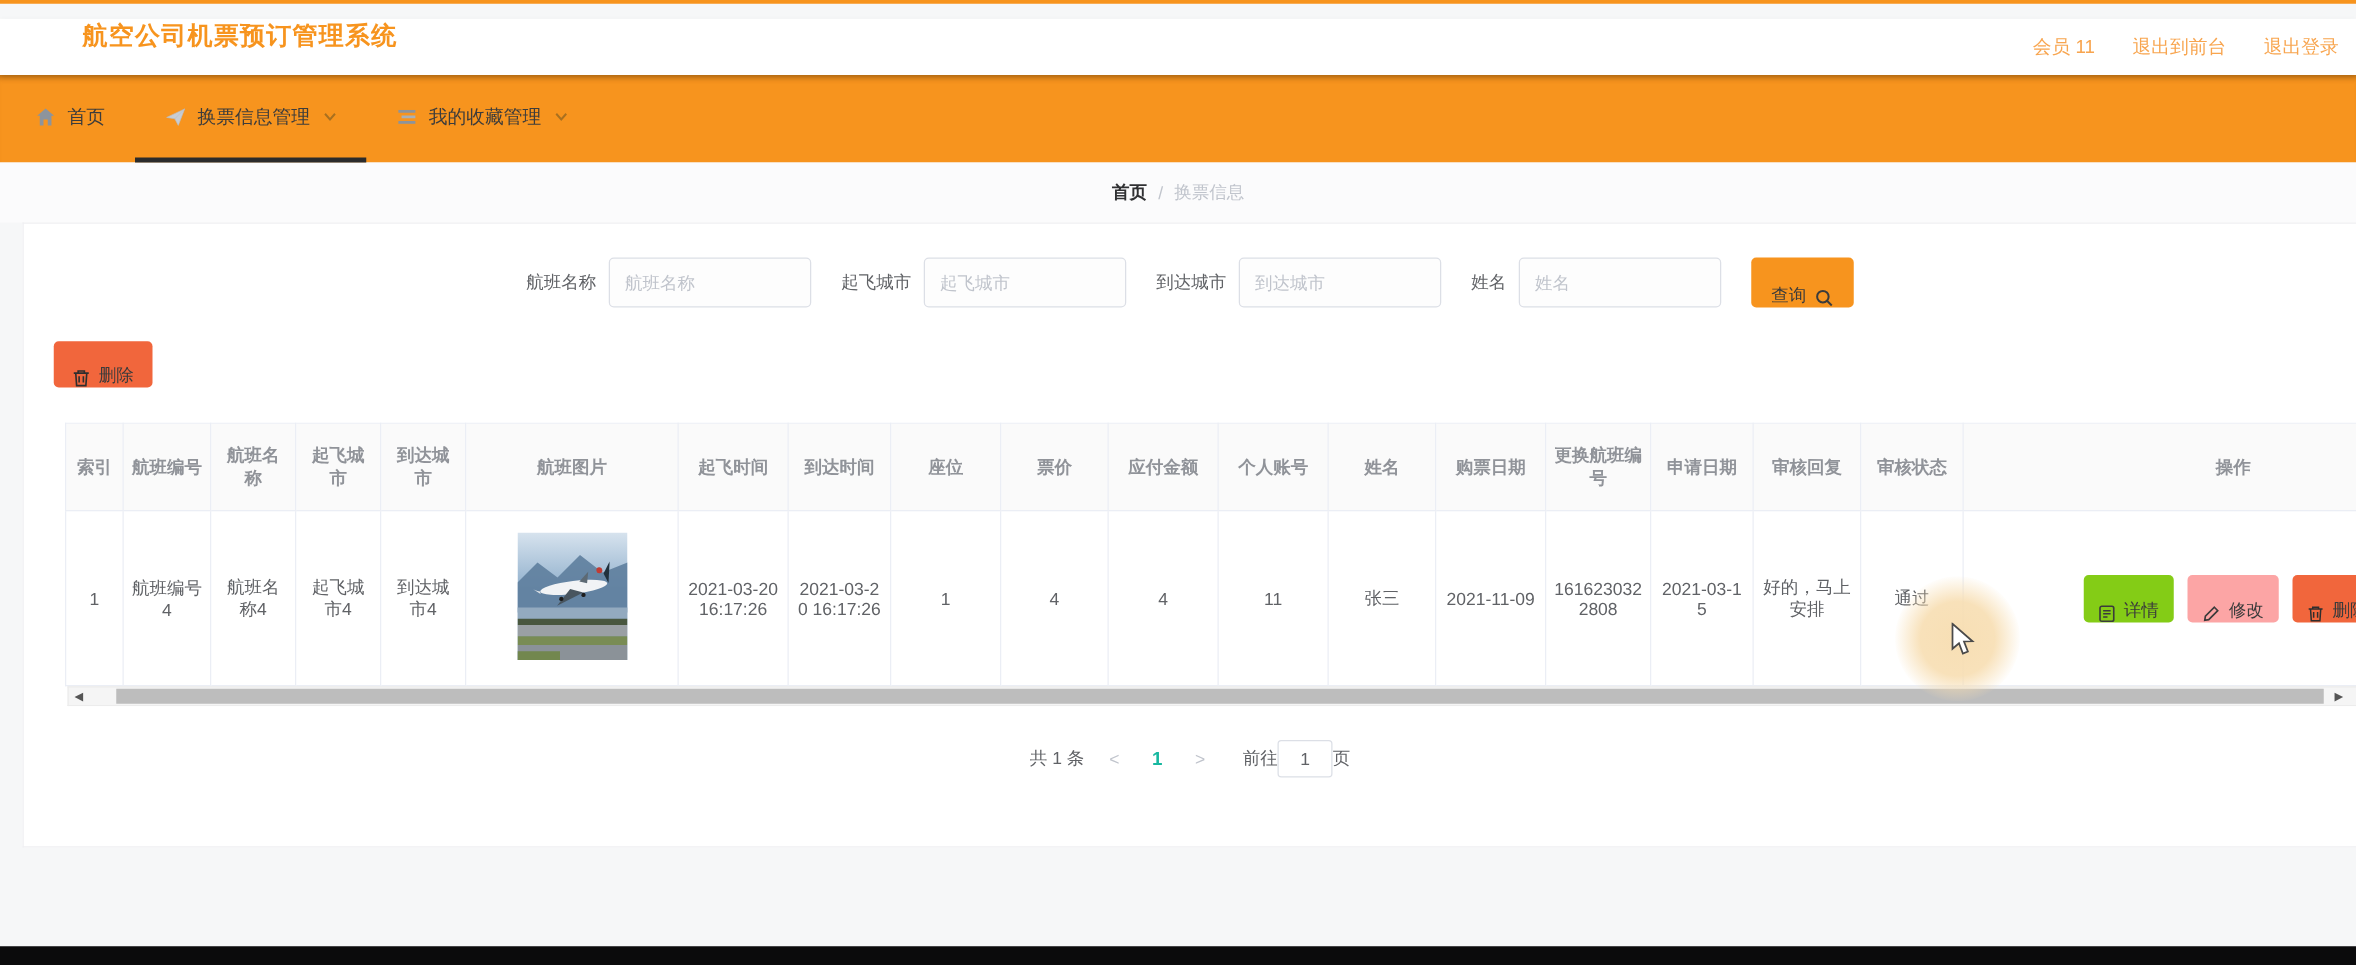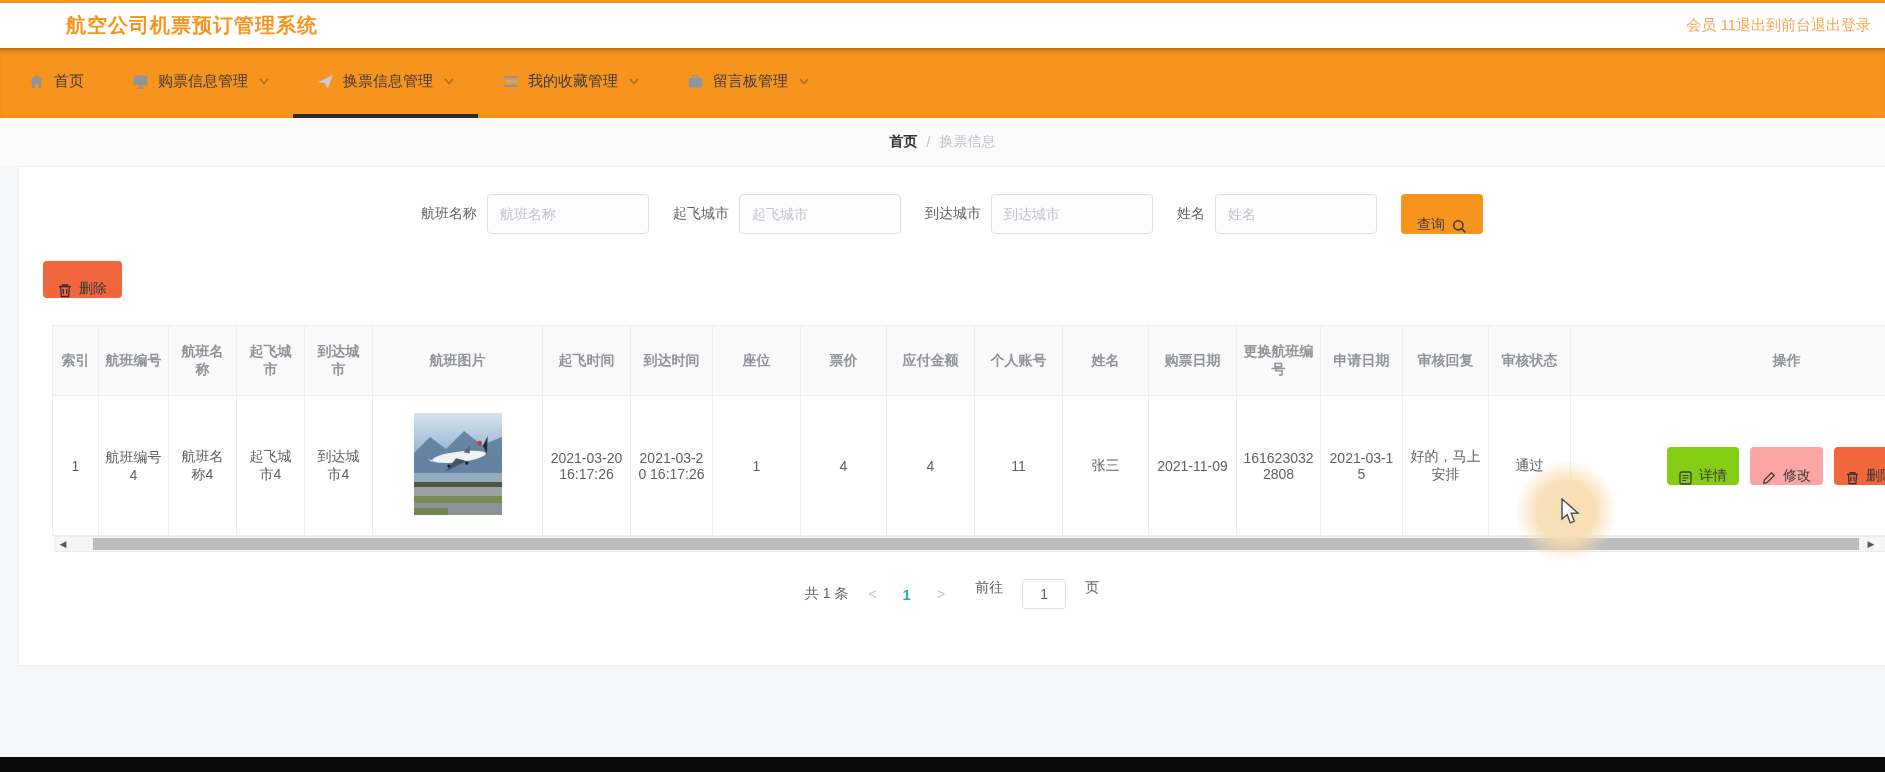--- a/index.html
+++ b/index.html
@@ -4,26 +4,26 @@
 <style>
   * { box-sizing: border-box; margin: 0; padding: 0; }
   html,body { width:1885px; height:772px; }
   body {
     font-family: "Liberation Sans", "DejaVu Sans", sans-serif;
     background:#f6f7f8; position:relative; overflow:hidden;
   }
   
   .top-accent { height:3px; background:#f7941e; }
   .topbar {
-    height:45px; background:#ffffff; display:flex; align-items:center;
+    height:45px; background:#ffffff; display:flex; 
     justify-content:space-between; padding:0 14px 0 66px;
-    box-shadow:0 2px 4px rgba(0,0,0,.12); position:relative; z-index:5;
+    box-shadow:0 2px 4px rgba(0,0,0,.12); position:relative; z-index:5;margin-top:12px;
   }
   .app-title { color:#f7941e; font-size:20px; font-weight:bold; letter-spacing:1px; }
-  .topbar-links { display:flex; align-items:center; }
+  .topbar-links { display:flex; align-items:center; gap:30px; }
   .topbar-links a { color:#f8a54f; font-size:15px; text-decoration:none; cursor:pointer; }
   
   .navbar {
     height:70px; background:#f7941e; display:flex; align-items:stretch;
     padding-left:4px; box-shadow:inset 0 6px 6px -5px rgba(90,50,0,.45);
   }
   .nav-item {
     display:flex; align-items:center; padding:0 24px; cursor:pointer;
     color:#3c3c3c; font-size:15px; gap:9px; border-bottom:4px solid transparent;
   }
@@ -77,21 +77,21 @@
   .hscroll { height:16px; background:#f5f5f5; border:1px solid #ececec; border-right:none;
     margin-left:2px; display:flex; align-items:center; position:relative; }
   .hs-arrow { width:16px; color:#555; font-size:9px; text-align:center; flex:0 0 auto; cursor:pointer; }
   .hs-thumb { position:absolute; left:38px; right:26px; top:1px; bottom:1px;
     background:#bdbdbd; cursor:pointer; }
   
   .pagination { display:flex; align-items:center; justify-content:center; margin-top:27px;
     font-size:14px; color:#606266; gap:14px; }
   .pg-arrow { color:#c0c4cc; font-size:14px; cursor:pointer; padding:0 6px; }
   .pg-num { color:#17b8a0; font-weight:bold; font-size:15px; cursor:pointer; padding:0 6px; }
-  .pg-goto { display:flex; align-items:flex-start; gap:19px; margin-left:10px; }
+  .pg-goto { display:flex; align-items:center; gap:0; margin-left:10px; }
   .pg-goto input { width:44px; height:30px; border:1px solid #dcdfe6; border-radius:3px;
     text-align:center; font-size:14px; color:#606266; outline:none; }
   
   .bottom-strip { position:absolute; left:0; right:0; bottom:0; height:15px; background:#0b0b0c; }
   
   .cursor-glow { position:absolute; left:1516px; top:461px; width:100px; height:100px;
     border-radius:50%; pointer-events:none; z-index:40;
     background:radial-gradient(circle, rgba(247,221,176,.95) 0%, rgba(247,221,176,.88) 42%, rgba(247,221,176,0) 72%); }
   .cursor { position:absolute; left:1560px; top:498px; z-index:41; pointer-events:none; }
   .icon-svg { display:block; }
@@ -110,57 +110,36 @@
   </nav>
 </header>
 
 <nav class="navbar">
   <div class="nav-item">
     <svg class="nicon icon-svg" viewBox="0 0 20 20">
         <path d="M10 2 L18 9 L15.5 9 L15.5 18 L12 18 L12 12.5 L8 12.5 L8 18 L4.5 18 L4.5 9 L2 9 Z" fill="#8d949c"></path>
       </svg>
     <span>首页</span>
   </div>
-  <div class="nav-item">
-    <svg class="nicon icon-svg" viewBox="0 0 20 20">
-        <rect x="2" y="3" width="16" height="11" rx="1.5" fill="#8d949c"></rect>
-        <rect x="8.6" y="14" width="2.8" height="3" fill="#8d949c"></rect>
-        <rect x="5.5" y="17" width="9" height="1.6" fill="#8d949c"></rect>
-      </svg>
-    <span>购票信息管理</span>
-    <svg class="chev icon-svg" width="10" height="7" viewBox="0 0 10 7">
-        <path d="M1 1 L5 5.5 L9 1" fill="none" stroke="#6b5420" stroke-width="1.6"></path>
-      </svg>
-  </div>
   <div class="nav-item active">
     <svg class="nicon icon-svg" viewBox="0 0 20 20">
         <path d="M1.5 10.5 L18.5 2.5 L12.5 18 L9.2 11.8 L1.5 10.5 Z M9.2 11.8 L18.5 2.5" fill="#c8cdd3" stroke="#b9bec5" stroke-width="0.6"></path>
       </svg>
     <span>换票信息管理</span>
     <svg class="chev icon-svg" width="10" height="7" viewBox="0 0 10 7">
         <path d="M1 1 L5 5.5 L9 1" fill="none" stroke="#6b5420" stroke-width="1.6"></path>
       </svg>
   </div>
   <div class="nav-item">
     <svg class="nicon icon-svg" viewBox="0 0 20 20">
         <rect x="2" y="3.5" width="16" height="2.6" fill="#8d949c"></rect>
         <rect x="5" y="8.7" width="13" height="2.6" fill="#aab0b6"></rect>
         <rect x="2" y="13.9" width="16" height="2.6" fill="#8d949c"></rect>
       </svg>
     <span>我的收藏管理</span>
-    <svg class="chev icon-svg" width="10" height="7" viewBox="0 0 10 7">
-        <path d="M1 1 L5 5.5 L9 1" fill="none" stroke="#6b5420" stroke-width="1.6"></path>
-      </svg>
-  </div>
-  <div class="nav-item">
-    <svg class="nicon icon-svg" viewBox="0 0 20 20">
-        <rect x="2" y="6" width="16" height="11" rx="1.5" fill="#8d949c"></rect>
-        <rect x="7" y="3" width="6" height="4" rx="1" fill="none" stroke="#8d949c" stroke-width="1.8"></rect>
-      </svg>
-    <span>留言板管理</span>
     <svg class="chev icon-svg" width="10" height="7" viewBox="0 0 10 7">
         <path d="M1 1 L5 5.5 L9 1" fill="none" stroke="#6b5420" stroke-width="1.6"></path>
       </svg>
   </div>
 </nav>
 
 <div class="breadcrumb-bar">
   <span class="bc-home">首页</span>
   <span class="bc-sep">/</span>
   <span class="bc-cur">换票信息</span>

